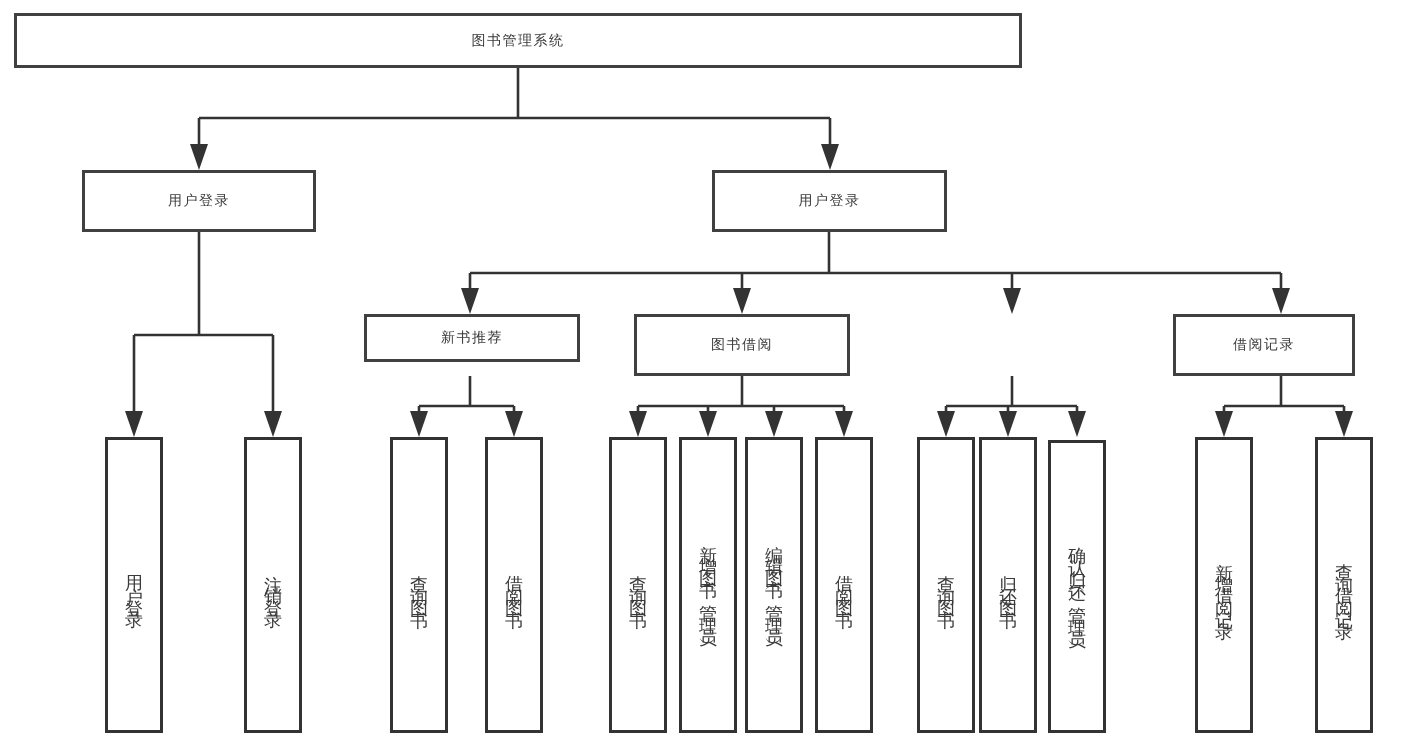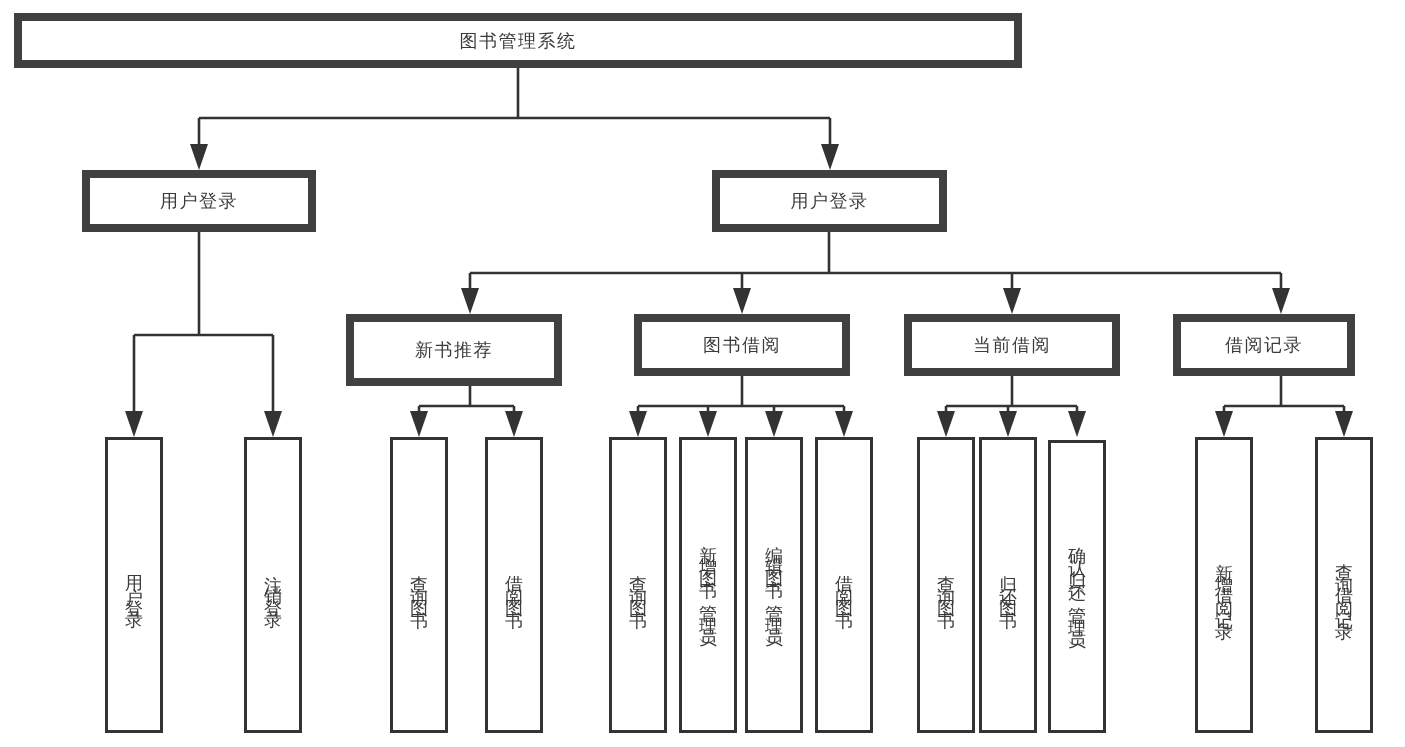--- a/index.html
+++ b/index.html
@@ -4,22 +4,22 @@
 <style>
   html,body{margin:0;padding:0;background:#ffffff;}
   body{font-family:"Liberation Sans","DejaVu Sans",sans-serif;}
   .stage{
     position:relative;width:1405px;height:747px;background:#ffffff;
     overflow:hidden;color:#383838;
   }
   .wires{position:absolute;left:0;top:0;width:1405px;height:747px;}
   .node{
     position:absolute;box-sizing:border-box;background:#ffffff;
-    border:8px solid #404040;display:flex;align-items:center;justify-content:center;
-    font-size:18px;letter-spacing:1.5px;color:#3a3a3a;z-index:2;
+    border:3px solid #404040;display:flex;align-items:center;justify-content:center;
+    font-size:14px;letter-spacing:1.5px;color:#3a3a3a;z-index:2;
   }
   .node .lbl{white-space:nowrap;}
   .leaf{
     position:absolute;box-sizing:border-box;background:#ffffff;
     border:3px solid #333333;display:flex;align-items:center;justify-content:center;
     z-index:2;color:#3a3a3a;
   }
   .leaf .vlbl{
     writing-mode:vertical-rl;text-orientation:mixed;
     font-size:18px;letter-spacing:12px;line-height:1;white-space:nowrap;
@@ -105,28 +105,25 @@
     <span class="lbl">图书管理系统</span>
   </div>
 
   <div class="node" style="left:82px;top:170px;width:234px;height:62px">
     <span class="lbl">用户登录</span>
   </div>
   <div class="node" style="left:712px;top:170px;width:235px;height:62px">
     <span class="lbl">用户登录</span>
   </div>
 
-  <div class="node" style="left:346px;top:314px;width:216px;height:72px">
+  <div class="node" style="left:364px;top:314px;width:216px;height:48px">
     <span class="lbl">新书推荐</span>
   </div>
   <div class="node" style="left:634px;top:314px;width:216px;height:62px">
     <span class="lbl">图书借阅</span>
-  </div>
-  <div class="node" style="left:904px;top:314px;width:216px;height:62px">
-    <span class="lbl">当前借阅</span>
   </div>
   <div class="node" style="left:1173px;top:314px;width:182px;height:62px">
     <span class="lbl">借阅记录</span>
   </div>
 
   <div class="leaf" style="left:105px;top:437px;width:58px;height:296px">
     <span class="vlbl">用户登录</span>
   </div>
   <div class="leaf" style="left:244px;top:437px;width:58px;height:296px">
     <span class="vlbl">注销登录</span>

